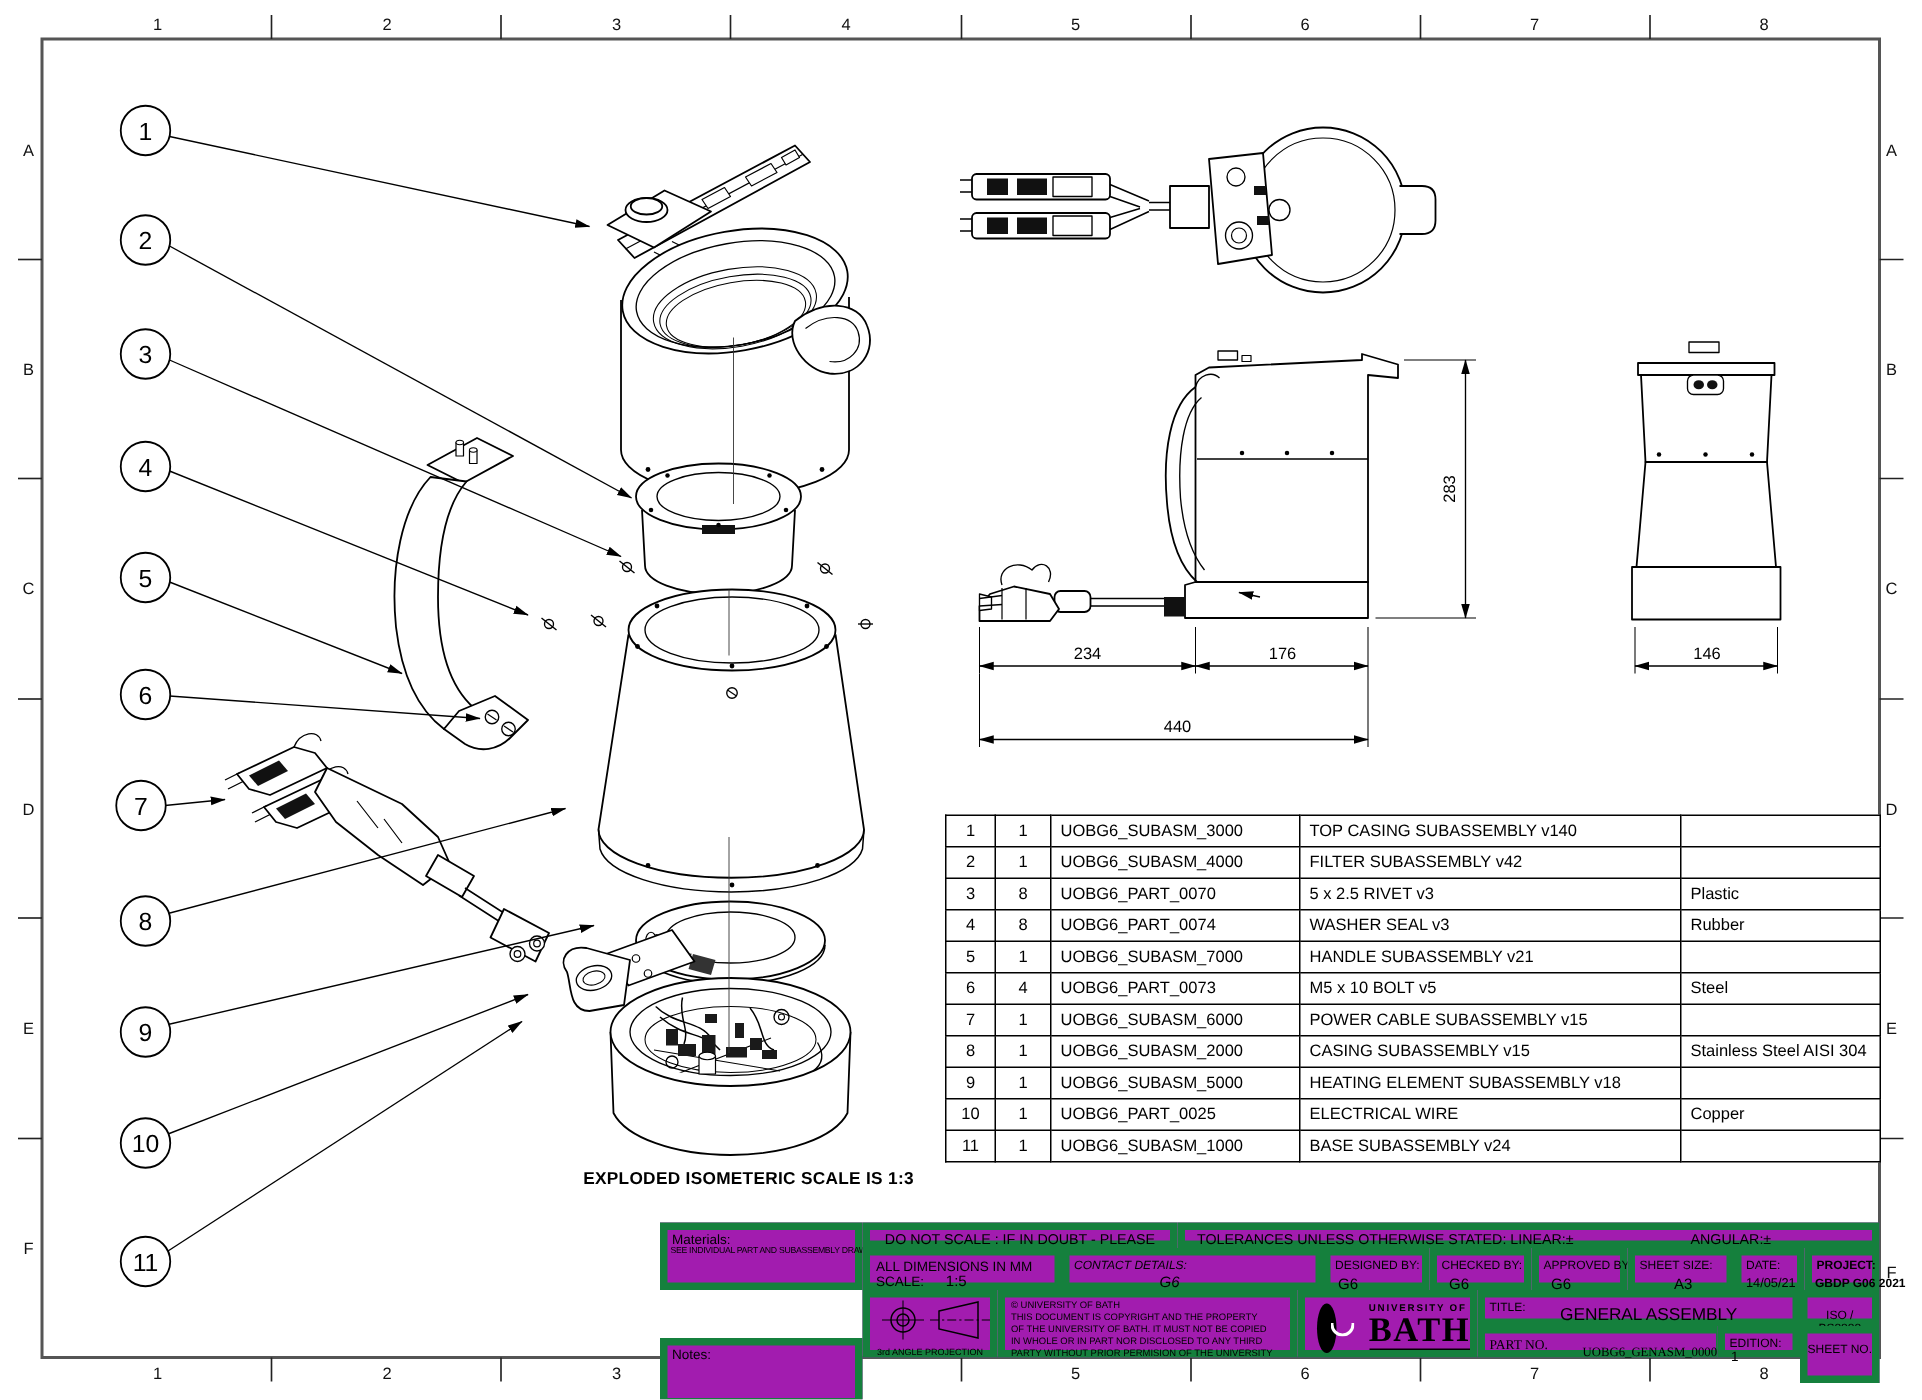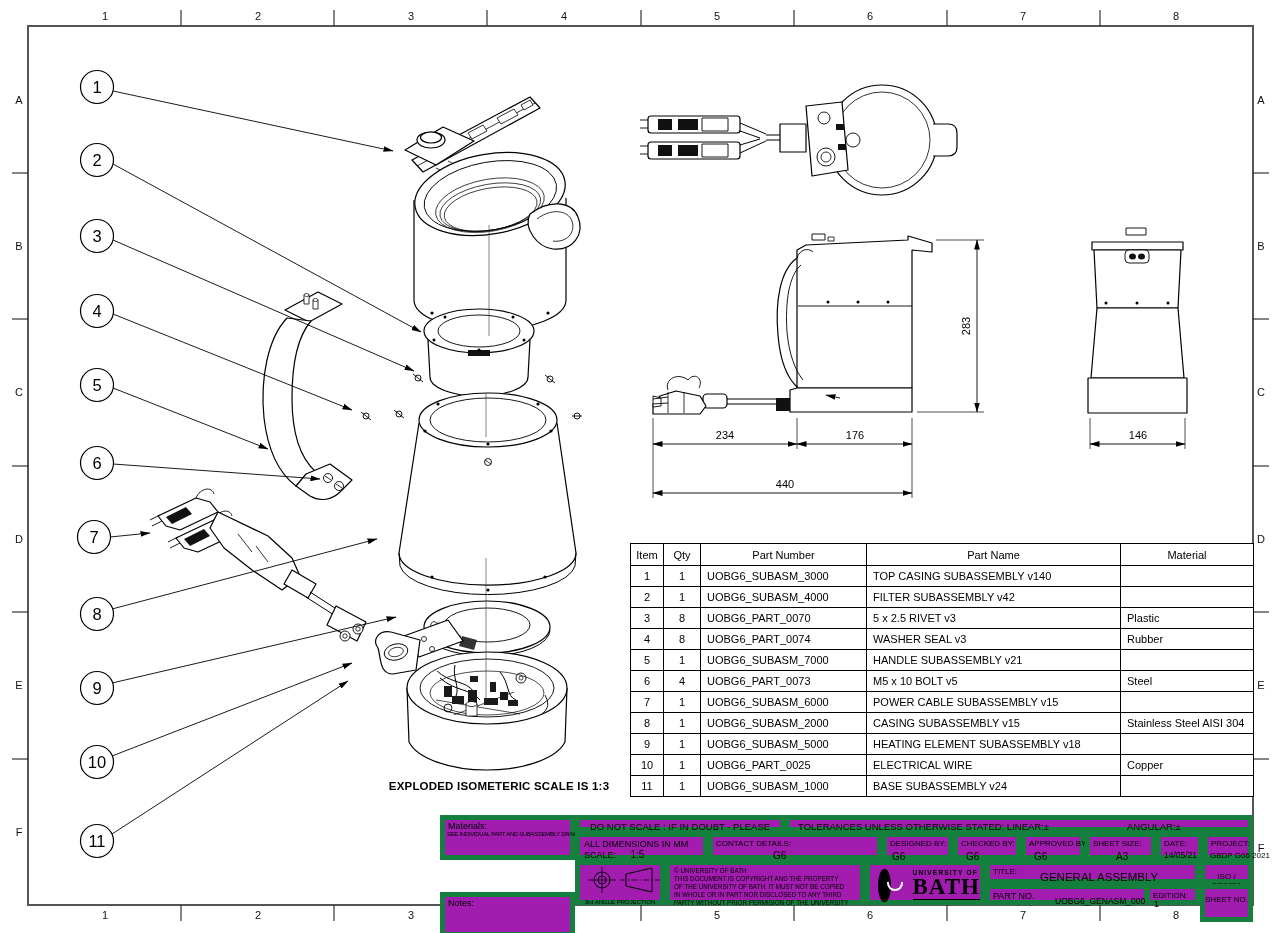--- a/index.html
+++ b/index.html
@@ -420,27 +420,20 @@
 <table id="parts-table">
   <colgroup>
         <col style="width:33px">
         <col style="width:37px">
         <col style="width:166px">
         <col style="width:254px">
         <col style="width:133px">
       </colgroup>
   <tbody>
   <tr>
-    <th>Item</th>
-    <th>Qty</th>
-    <th>Part Number</th>
-    <th>Part Name</th>
-    <th>Material</th>
-  </tr>
-  <tr>
           <td class="c">1</td>
           <td class="c">1</td>
           <td class="l">UOBG6_SUBASM_3000</td>
           <td class="l">TOP CASING SUBASSEMBLY v140</td>
           <td class="l"></td>
         </tr>
   <tr>
           <td class="c">2</td>
           <td class="c">1</td>
           <td class="l">UOBG6_SUBASM_4000</td>
@@ -521,21 +514,21 @@
   <div class="tb" style="left:575px;top:815px;width:210px;height:17px;text-align:center;padding-top:2px;font-size:9.5px;">DO NOT SCALE :  IF IN DOUBT  -  PLEASE ASK</div>
   <div class="tb" style="left:785px;top:815px;width:468px;height:17px;">
     <span style="position:absolute;left:8px;top:2px;font-size:9.5px;white-space:nowrap;">TOLERANCES UNLESS OTHERWISE STATED:  LINEAR:±</span>
     <span style="position:absolute;left:337px;top:2px;font-size:9.5px;white-space:nowrap;">ANGULAR:±</span>
   </div>
   <div class="tb" style="left:575px;top:832px;width:133px;height:28px;">
     <div style="font-size:9px;padding:2px 0 0 4px;">ALL DIMENSIONS IN MM</div>
     <div style="padding-left:4px;"><span style="font-size:9px;">SCALE:</span>
       <span class="val" style="font-size:10px;padding-left:12px;">1:5</span></div>
   </div>
-  <div class="tb" style="left:708px;top:832px;width:174px;height:28px;">
+  <div class="tb" style="left:708px;top:832px;width:174px;height:28px;font-style:italic;">
     <div class="lab">CONTACT DETAILS:</div>
     <div class="val" style="position:absolute;left:60px;top:13px;font-size:10px;">G6</div>
   </div>
   <div class="tb" style="left:882px;top:832px;width:71px;height:28px;">
     <div class="lab">DESIGNED BY:</div>
     <div class="val" style="position:absolute;left:5px;top:14px;font-size:10px;">G6</div>
   </div>
   <div class="tb" style="left:953px;top:832px;width:68px;height:28px;">
     <div class="lab">CHECKED BY:</div>
     <div class="val" style="position:absolute;left:8px;top:14px;font-size:10px;">G6</div>
@@ -545,21 +538,21 @@
     <div class="val" style="position:absolute;left:8px;top:14px;font-size:10px;">G6</div>
   </div>
   <div class="tb" style="left:1085px;top:832px;width:71px;height:28px;">
     <div class="lab">SHEET SIZE:</div>
     <div class="val" style="position:absolute;left:26px;top:14px;font-size:10px;">A3</div>
   </div>
   <div class="tb" style="left:1156px;top:832px;width:47px;height:28px;">
     <div class="lab">DATE:</div>
     <div class="val" style="position:absolute;left:3px;top:14px;font-size:8.5px;">14/05/21</div>
   </div>
-  <div class="tb" style="left:1203px;top:832px;width:50px;height:28px;">
+  <div class="tb" style="left:1203px;top:832px;width:50px;height:28px;font-weight:bold;">
     <div class="lab">PROJECT:</div>
     <div class="val" style="position:absolute;left:2px;top:14px;font-size:8px;">GBDP G06 2021</div>
   </div>
 
   <div class="tb" style="left:440px;top:860px;width:135px;height:45px;margin-top:32px;">
     <div style="font-size:9px;padding:1px 0 0 3px;">Notes:</div>
   </div>
   <div class="tb" style="left:575px;top:860px;width:90px;height:45px;">
     <svg width="88" height="32" viewBox="0 0 88 32">
       <g stroke="#000" fill="none" stroke-width="1">
@@ -587,21 +580,21 @@
         <div class="logo-top">UNIVERSITY OF</div>
         <div class="logo-name">BATH</div>
       </div>
     </div>
   </div>
   <div class="tb" style="left:985px;top:860px;width:215px;height:24px;">
     <div class="lab">TITLE:</div>
     <div class="val" style="position:absolute;left:50px;top:6px;font-size:11.5px;">GENERAL ASSEMBLY</div>
   </div>
   <div class="tb" style="left:1200px;top:860px;width:53px;height:24px;text-align:center;padding-top:7px;font-size:8px;">ISO / BS8888</div>
-  <div class="tb" style="left:985px;top:884px;width:164px;height:21px;">
+  <div class="tb" style="left:985px;top:884px;width:164px;height:21px;font-family:Liberation Serif, serif;">
     <div class="lab" style="font-size:9px;">PART NO.</div>
     <div class="val" style="position:absolute;left:65px;top:8px;font-size:8.5px;">UOBG6_GENASM_0000</div>
   </div>
   <div class="tb" style="left:1145px;top:884px;width:55px;height:21px;">
     <div class="lab">EDITION:</div>
     <div class="val" style="position:absolute;left:4px;top:10px;font-size:9px;">1</div>
   </div>
   <div class="tb" style="left:1200px;top:884px;width:53px;height:38px;text-align:right;padding-top:6px;font-size:8px;">SHEET NO.</div>
 </div>
 

